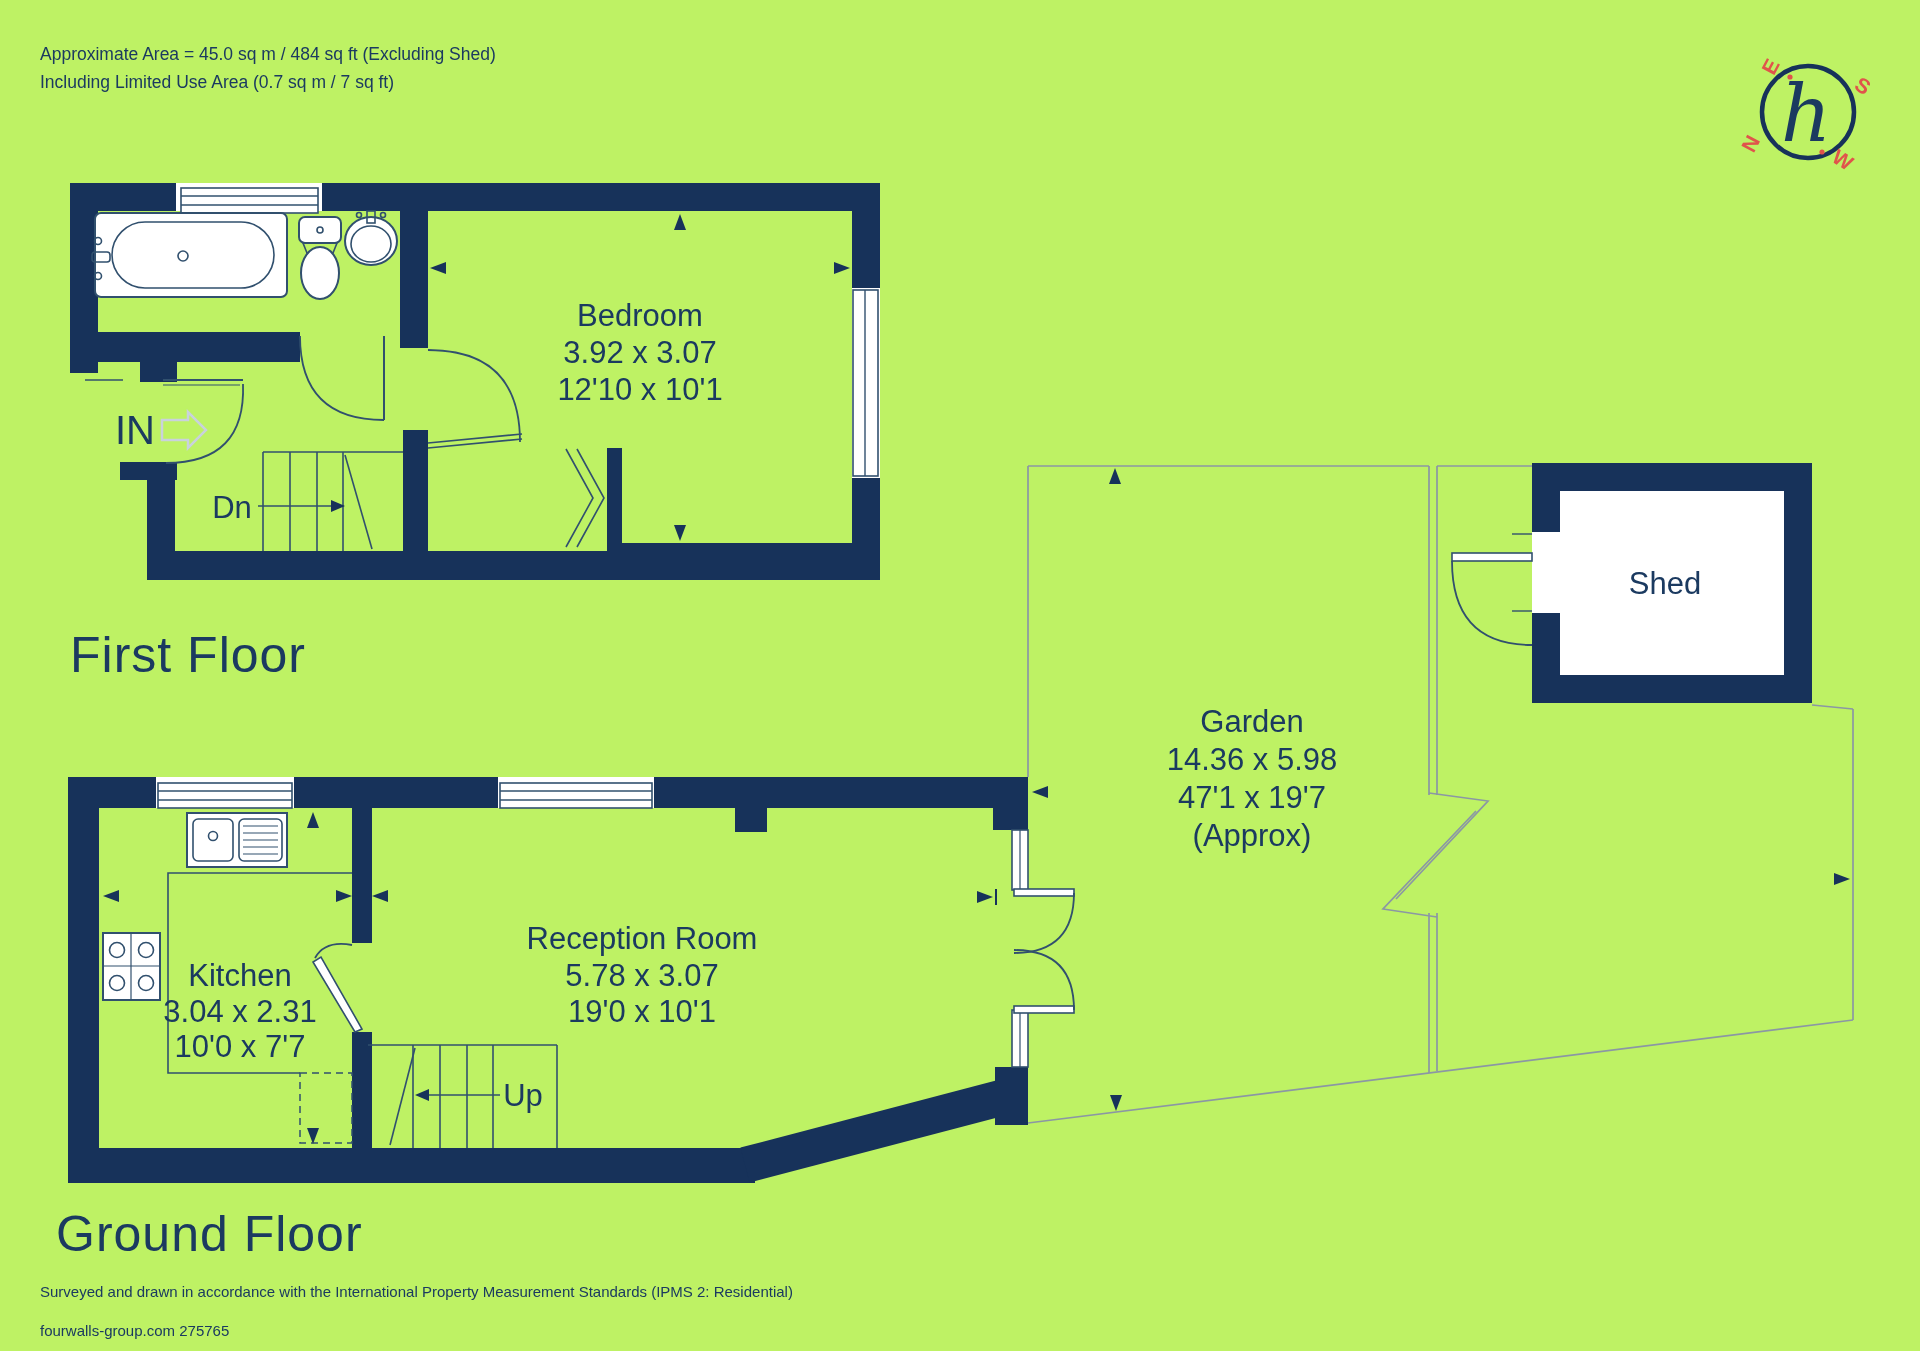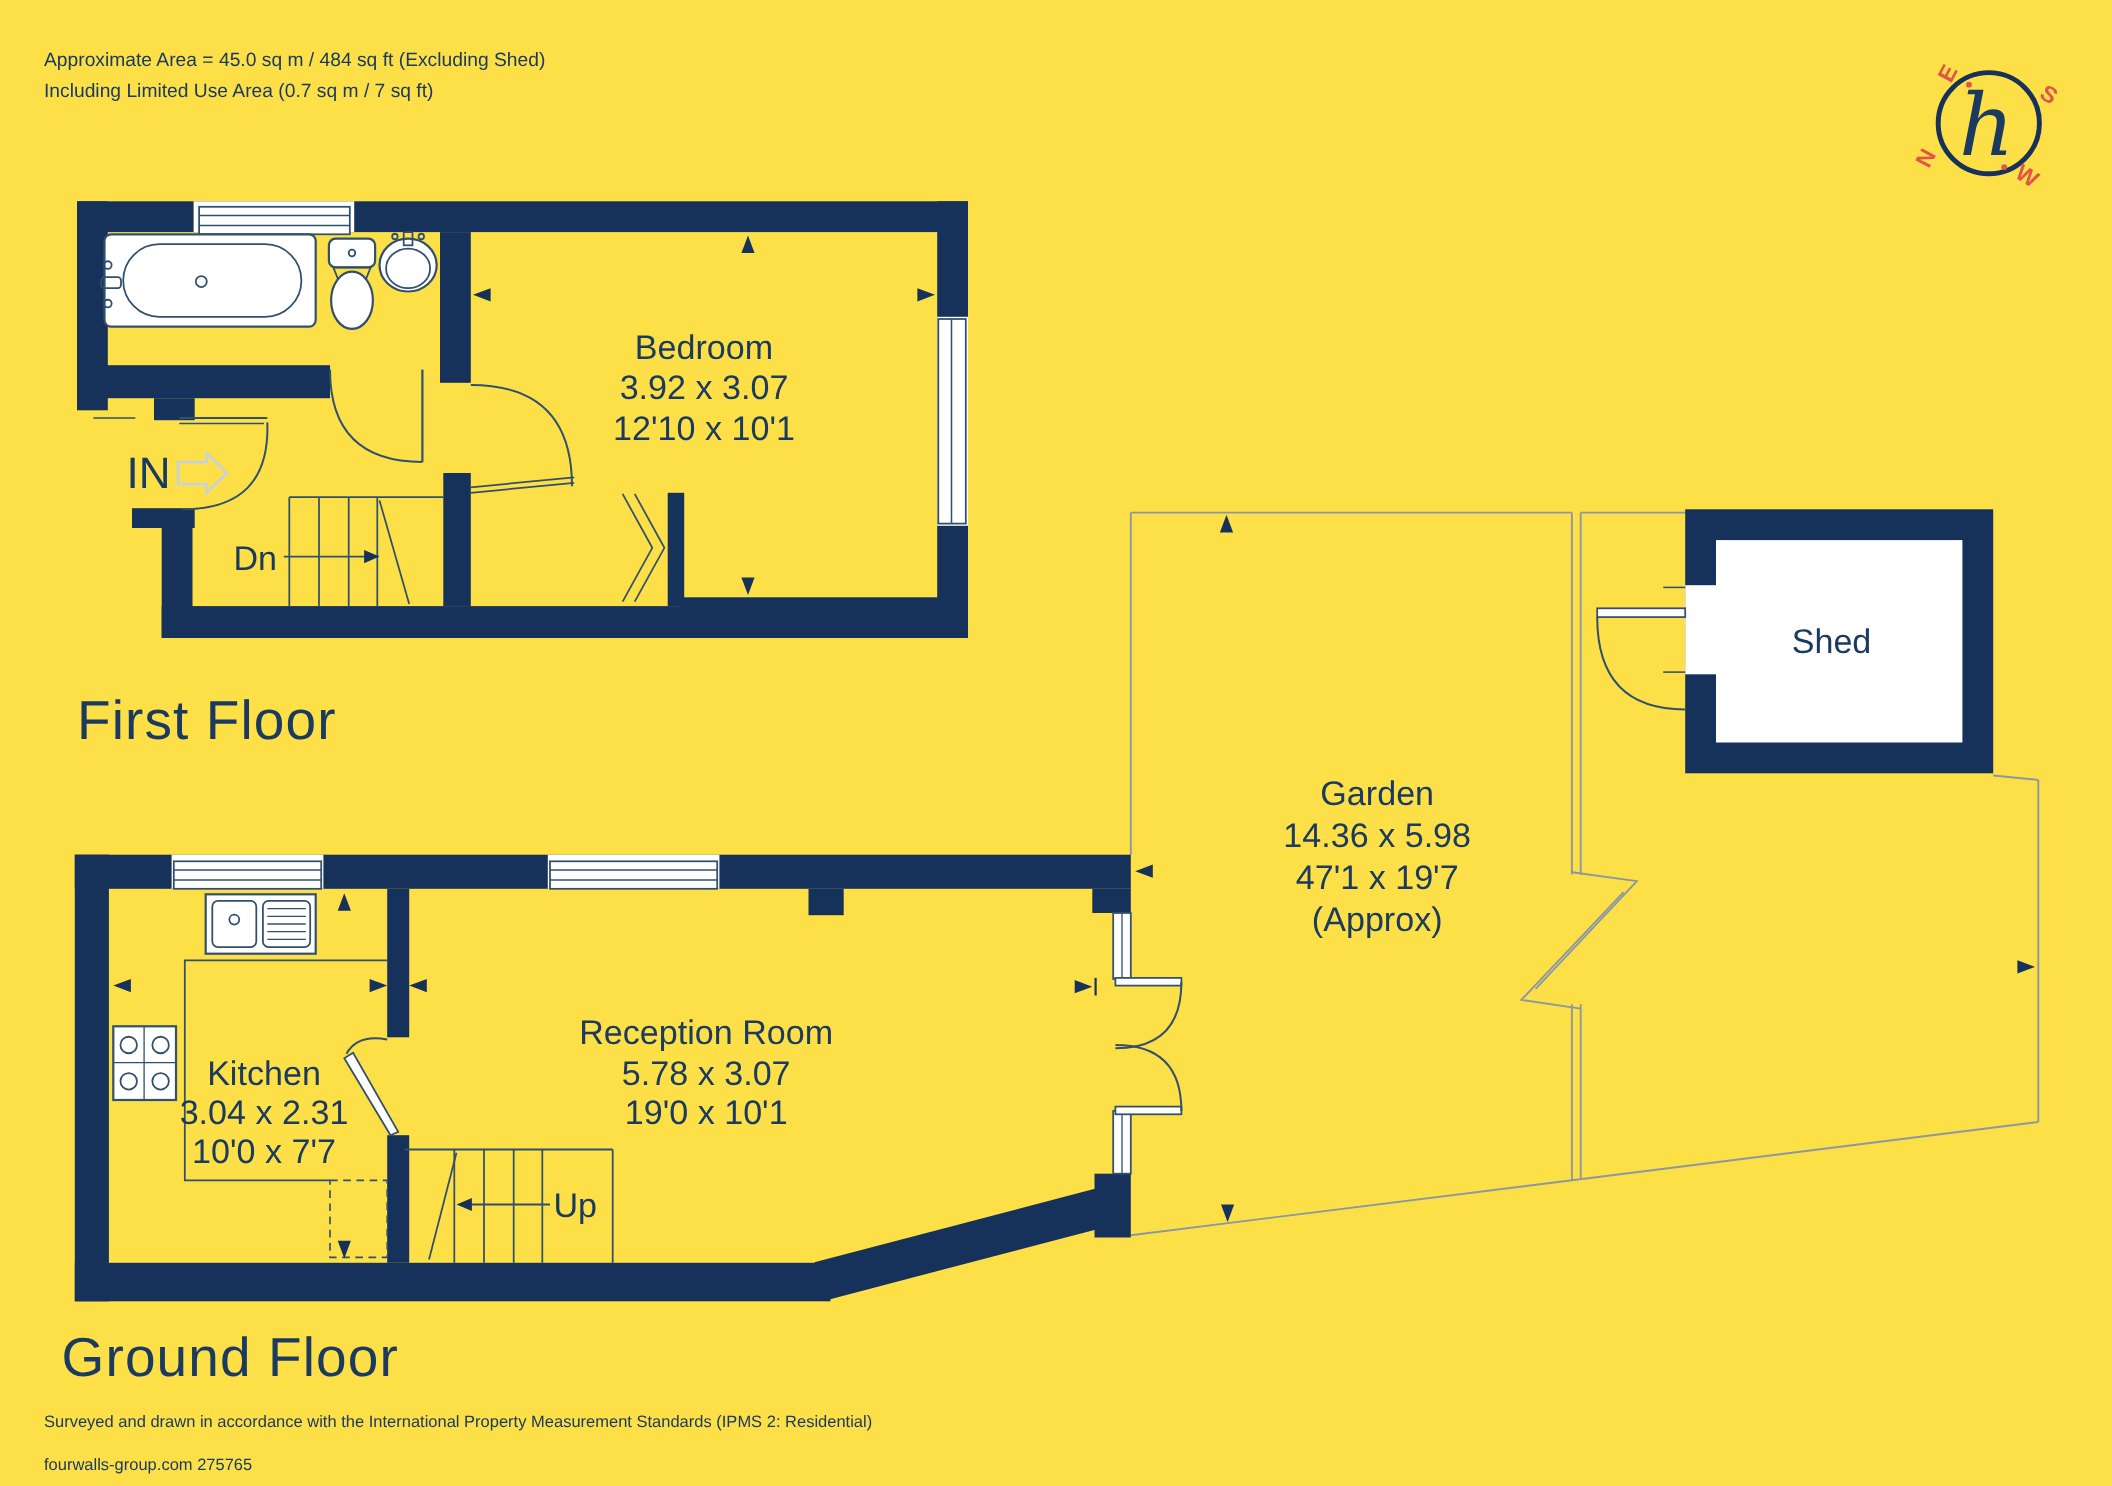--- a/index.html
+++ b/index.html
@@ -1,16 +1,16 @@
 <!DOCTYPE html>
 <html><head>
 <meta charset="utf-8">
 <style>
   html,body{margin:0;padding:0;background:#ffffff;}
-  .canvas{position:relative;width:1920px;height:1351px;background:#fde047;overflow:hidden;text-decoration:underline;}
+  .canvas{position:relative;width:1920px;height:1351px;background:#bef264;overflow:hidden;text-decoration:underline;}
   svg{position:absolute;left:0;top:0;}
   text{font-family:"Liberation Sans",sans-serif;fill:#1b3a60;}
   .hdr{font-size:17.5px;}
   .ftr{font-size:15px;}
   .floor-title{font-size:50px;letter-spacing:1px;}
   .room{font-size:31px;}
   .nav{font-size:31px;}
   .in{font-size:40px;}
   .compass-letter{font-size:21px;fill:#e0544b;font-weight:bold;}
   .monogram{font-family:"DejaVu Serif",serif;font-style:italic;font-size:78px;}

